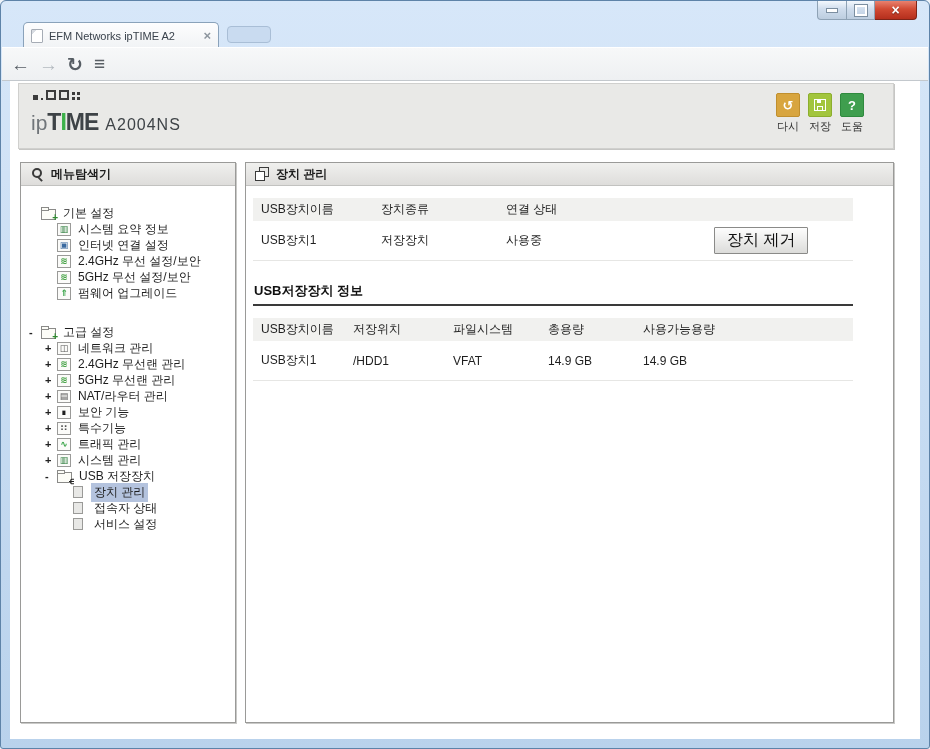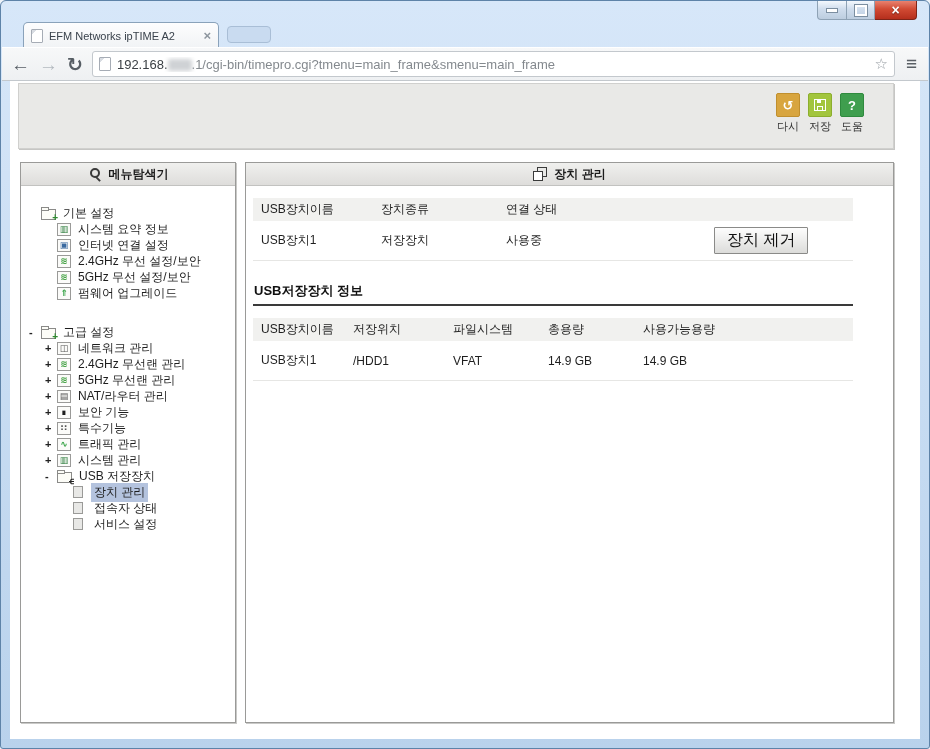--- a/index.html
+++ b/index.html
@@ -56,21 +56,21 @@
   .abtn-help{background:#3f9e4e;border:1px solid #2f8a3e;}
   .alabel{font-size:11px;color:#333;margin-top:2px;white-space:nowrap;}
   .floppy{width:10px;height:10px;border:1px solid #fff;position:relative;}
   .floppy::before{content:"";position:absolute;top:0;left:2px;width:4px;height:3px;background:#fff;}
   .floppy::after{content:"";position:absolute;bottom:0;left:2px;width:4px;height:3px;border:1px solid #fff;border-bottom:none;}
 
   .panels{margin:13px 26px 0 10px;display:flex;gap:9px;}
   .panel{background:#fff;border:1px solid #9a9a98;box-shadow:1px 1px 0 #c9c9c7;height:561px;box-sizing:border-box;}
   .sidebar{width:216px;flex:0 0 auto;}
   .mainp{flex:1;}
-  .phead{height:22px;background:linear-gradient(#f0f0ee,#dedddb);border-bottom:1px solid #c2c2c0;display:flex;align-items:center;gap:7px;padding:0 9px;font-size:12px;font-weight:bold;color:#1c1c1c;justify-content:center;}
+  .phead{height:22px;background:linear-gradient(#f0f0ee,#dedddb);border-bottom:1px solid #c2c2c0;display:flex;align-items:center;gap:7px;padding:0 9px;font-size:12px;font-weight:bold;color:#1c1c1c;}
 
   .mag{position:relative;width:14px;height:14px;flex:0 0 auto;}
   .mag::before{content:"";position:absolute;top:1px;left:2px;width:6px;height:6px;border:2px solid #3a3a3a;border-radius:50%;}
   .mag::after{content:"";position:absolute;bottom:1px;right:1px;width:6px;height:2px;background:#3a3a3a;transform:rotate(45deg);}
   .pages{position:relative;width:14px;height:14px;flex:0 0 auto;}
   .pages::before{content:"";position:absolute;top:0;right:0;width:8px;height:8px;border:1px solid #3a3a3a;background:#e9e9e7;}
   .pages::after{content:"";position:absolute;bottom:0;left:0;width:8px;height:8px;border:1px solid #3a3a3a;background:#fff;}
 
   
   .tree{padding-top:19px;font-size:12px;color:#1e1e1e;}
@@ -134,31 +134,40 @@
     <span class="pageico"></span>
     <span class="tab-title">EFM Networks ipTIME A2</span>
     <span class="tab-close">×</span>
   </div>
   <div class="newtab"></div>
 
   <div class="toolbar">
     <span class="nav">←</span>
     <span class="nav disabled">→</span>
     <span class="nav">↻</span>
-    <div class="urlbar">
-      <span class="pageico"></span>
-      <span class="urltext"><span>192.168.</span><span class="redact"></span><span class="dim">.1/cgi-bin/timepro.cgi?tmenu=main_frame&amp;smenu=main_frame</span></span>
-      <span class="star">☆</span>
-    </div>
     <span class="menu-btn">≡</span>
   </div>
 
   <div class="viewport">
 
     <div class="band">
+      <div class="logo">
+        <div class="sqrow">
+          <span class="sq1"></span>
+            <span class="sq2"></span>
+            <span class="sq3"></span>
+            <span class="sq4"></span>
+            <span class="sq5"></span>
+        </div>
+        <div class="logotxt">
+          <span class="l-ip">ip</span>
+            <span class="l-time"><span>T</span><span class="grn">I</span><span>ME</span></span>
+          <span class="l-model">A2004NS</span>
+        </div>
+      </div>
       <div class="actions">
         <div class="action">
           <span class="abtn abtn-reset">↺</span>
           <span class="alabel">다시</span>
         </div>
         <div class="action">
           <span class="abtn abtn-save">
               <span class="floppy"></span>
             </span>
           <span class="alabel">저장</span>

